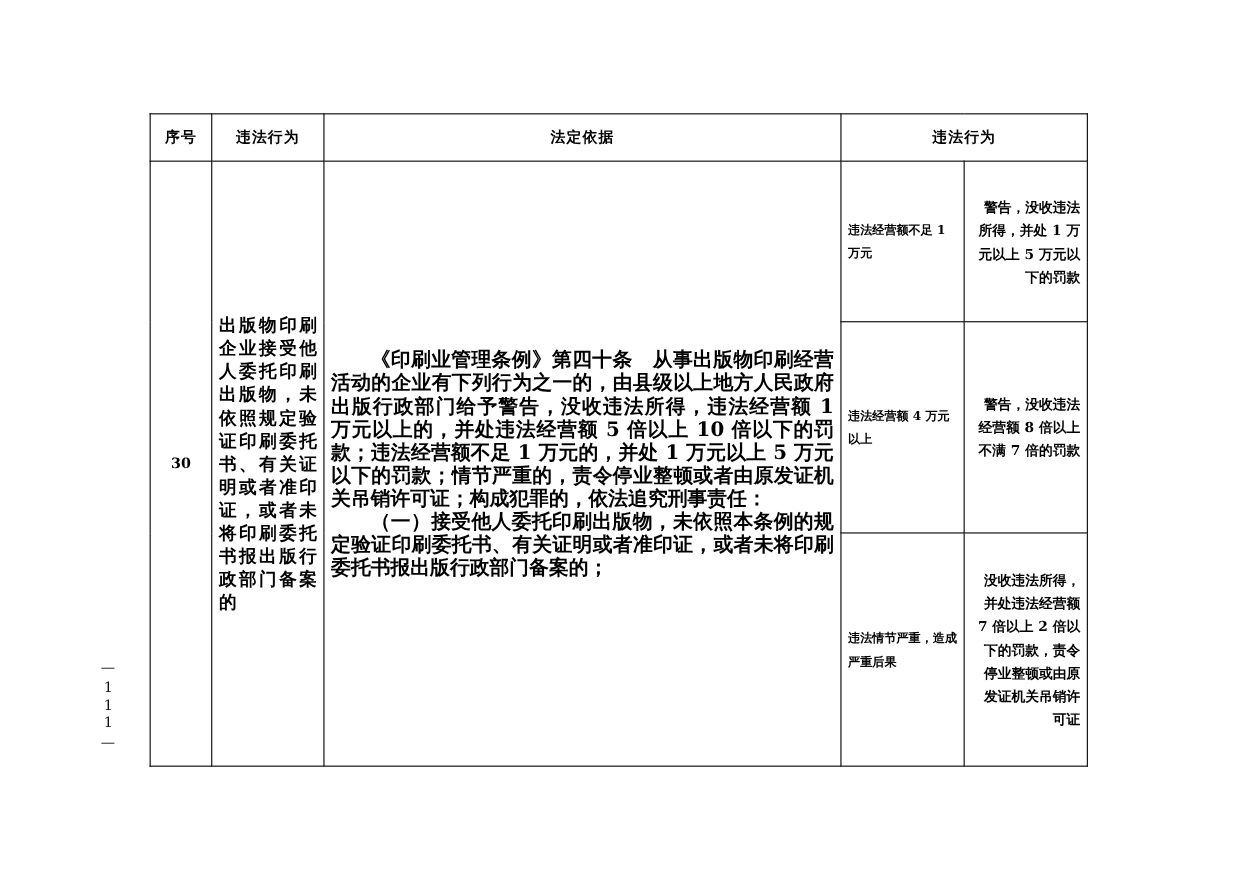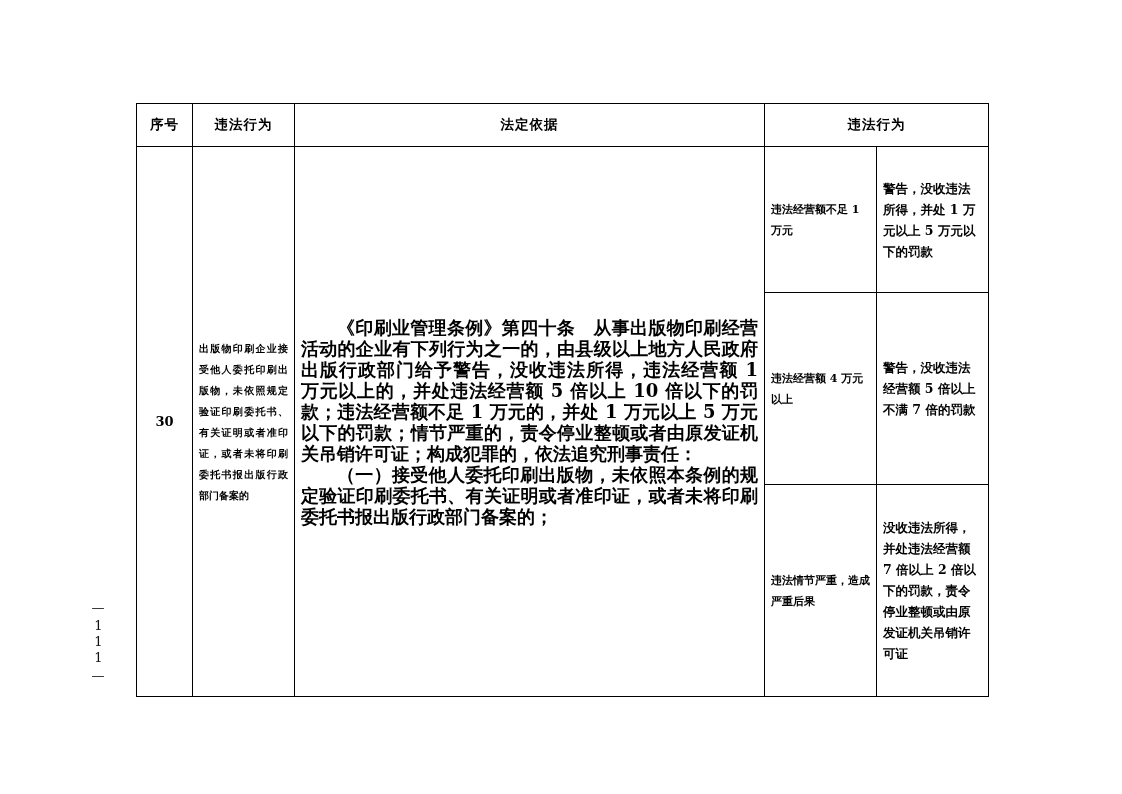--- a/index.html
+++ b/index.html
@@ -69,21 +69,21 @@
   col.c-basis  { width: 470px; }
   col.c-pen1   { width: 112px; }
   col.c-pen2   { width: 112px; }
 
   td.seq {
     text-align: center;
     font-size: 13px;
     margin-left: 28px;
   }
   td.act {
-    font-size: 10px;
+    font-size: 16px;
     line-height: 21px;
     text-align: justify;
     text-justify: inter-ideograph;
     vertical-align: middle;
     padding: 6px 8px;
   }
   td.basis {
     font-size: 18px;
     line-height: 21px;
     text-align: justify;
@@ -98,21 +98,21 @@
   td.pen-cond {
     font-size: 11px;
     line-height: 21px;
     text-align: left;
     vertical-align: middle;
     padding: 6px 8px;
   }
   td.pen-std {
     font-size: 12.5px;
     line-height: 21px;
-    text-align: left;
+    text-align: right;
     vertical-align: middle;
     padding: 6px 8px;
   }
   .row-h1 { height: 146px; }
   .row-h2 { height: 192px; }
   .row-h3 { height: 212px; }
 </style>
 </head>
 <body>
 
@@ -144,20 +144,20 @@
       <td class="act" rowspan="3">出版物印刷企业接受他人委托印刷出版物，未依照规定验证印刷委托书、有关证明或者准印证，或者未将印刷委托书报出版行政部门备案的</td>
       <td class="basis" rowspan="3">
         <span class="indent">《印刷业管理条例》第四十条　从事出版物印刷经营活动的企业有下列行为之一的，由县级以上地方人民政府出版行政部门给予警告，没收违法所得，违法经营额 1 万元以上的，并处违法经营额 5 倍以上 10 倍以下的罚款；违法经营额不足 1 万元的，并处 1 万元以上 5 万元以下的罚款；情节严重的，责令停业整顿或者由原发证机关吊销许可证；构成犯罪的，依法追究刑事责任：</span>
         <span class="indent">（一）接受他人委托印刷出版物，未依照本条例的规定验证印刷委托书、有关证明或者准印证，或者未将印刷委托书报出版行政部门备案的；</span>
       </td>
       <td class="pen-cond">违法经营额不足 1 万元</td>
       <td class="pen-std">警告，没收违法所得，并处 1 万元以上 5 万元以下的罚款</td>
     </tr>
     <tr class="row-h2">
       <td class="pen-cond">违法经营额 4 万元以上</td>
-      <td class="pen-std">警告，没收违法经营额 5 倍以上不满 7 倍的罚款</td>
+      <td class="pen-std">警告，没收违法经营额 8 倍以上不满 7 倍的罚款</td>
     </tr>
     <tr class="row-h3">
       <td class="pen-cond">违法情节严重，造成严重后果</td>
       <td class="pen-std">没收违法所得，并处违法经营额 7 倍以上 2 倍以下的罚款，责令停业整顿或由原发证机关吊销许可证</td>
     </tr>
   </tbody>
 </table>
 
 </body></html>

